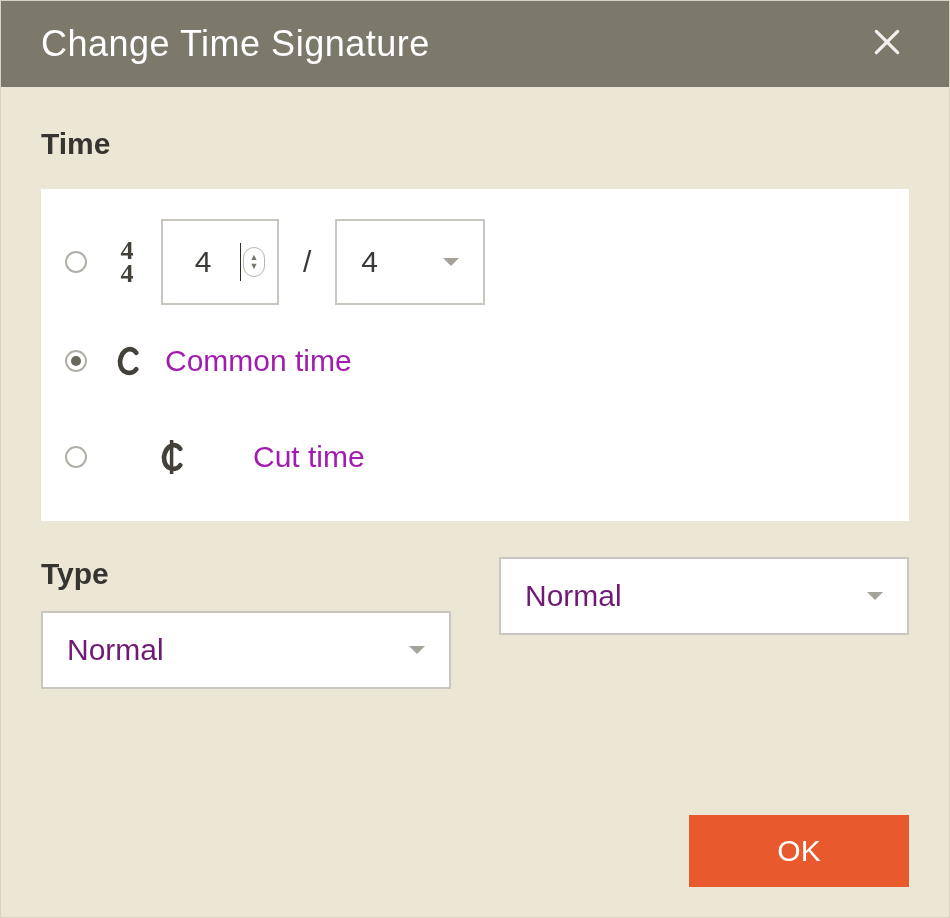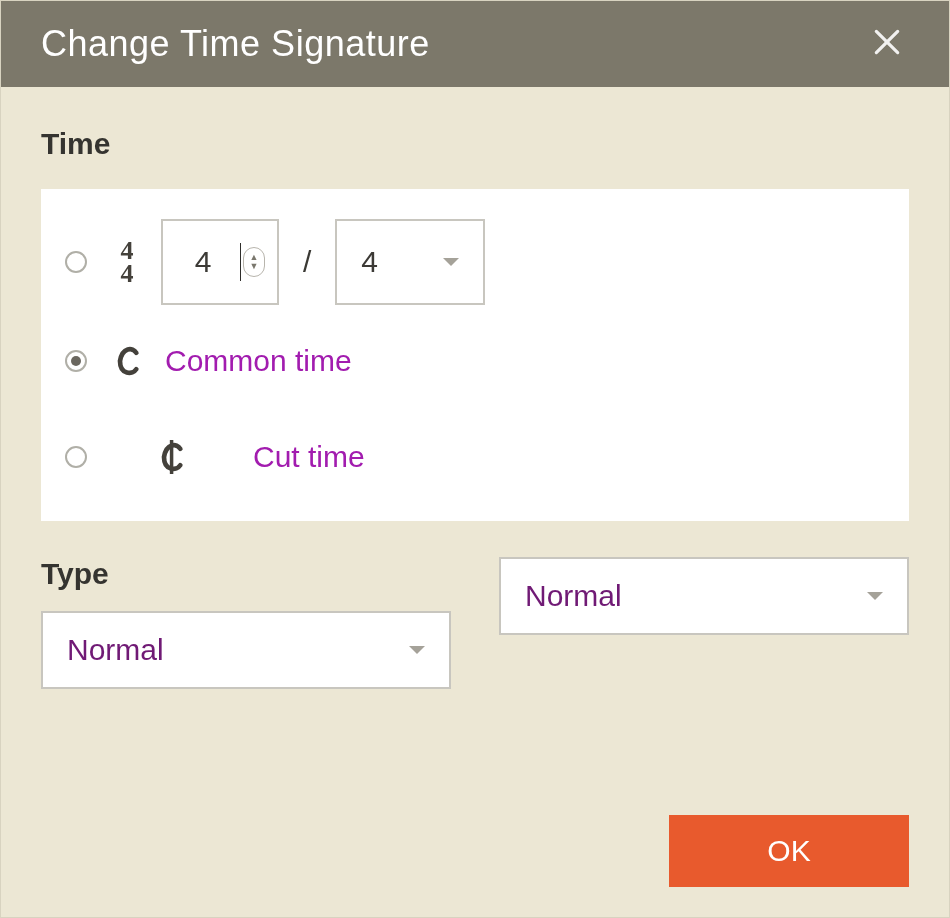--- a/index.html
+++ b/index.html
@@ -194,21 +194,21 @@
   .footer {
     position: absolute;
     bottom: 30px;
     right: 40px;
   }
   .ok-btn {
     background: #e85a2d;
     color: #ffffff;
     font-size: 30px;
     border: none;
-    width: 240px;
+    width: 220px;
     height: 72px;
     cursor: pointer;
     font-weight: 400;
   }
 
   .dialog {
     position: relative;
     width: 950px;
     height: 918px;
     border: 1px solid #d8d3c0;

